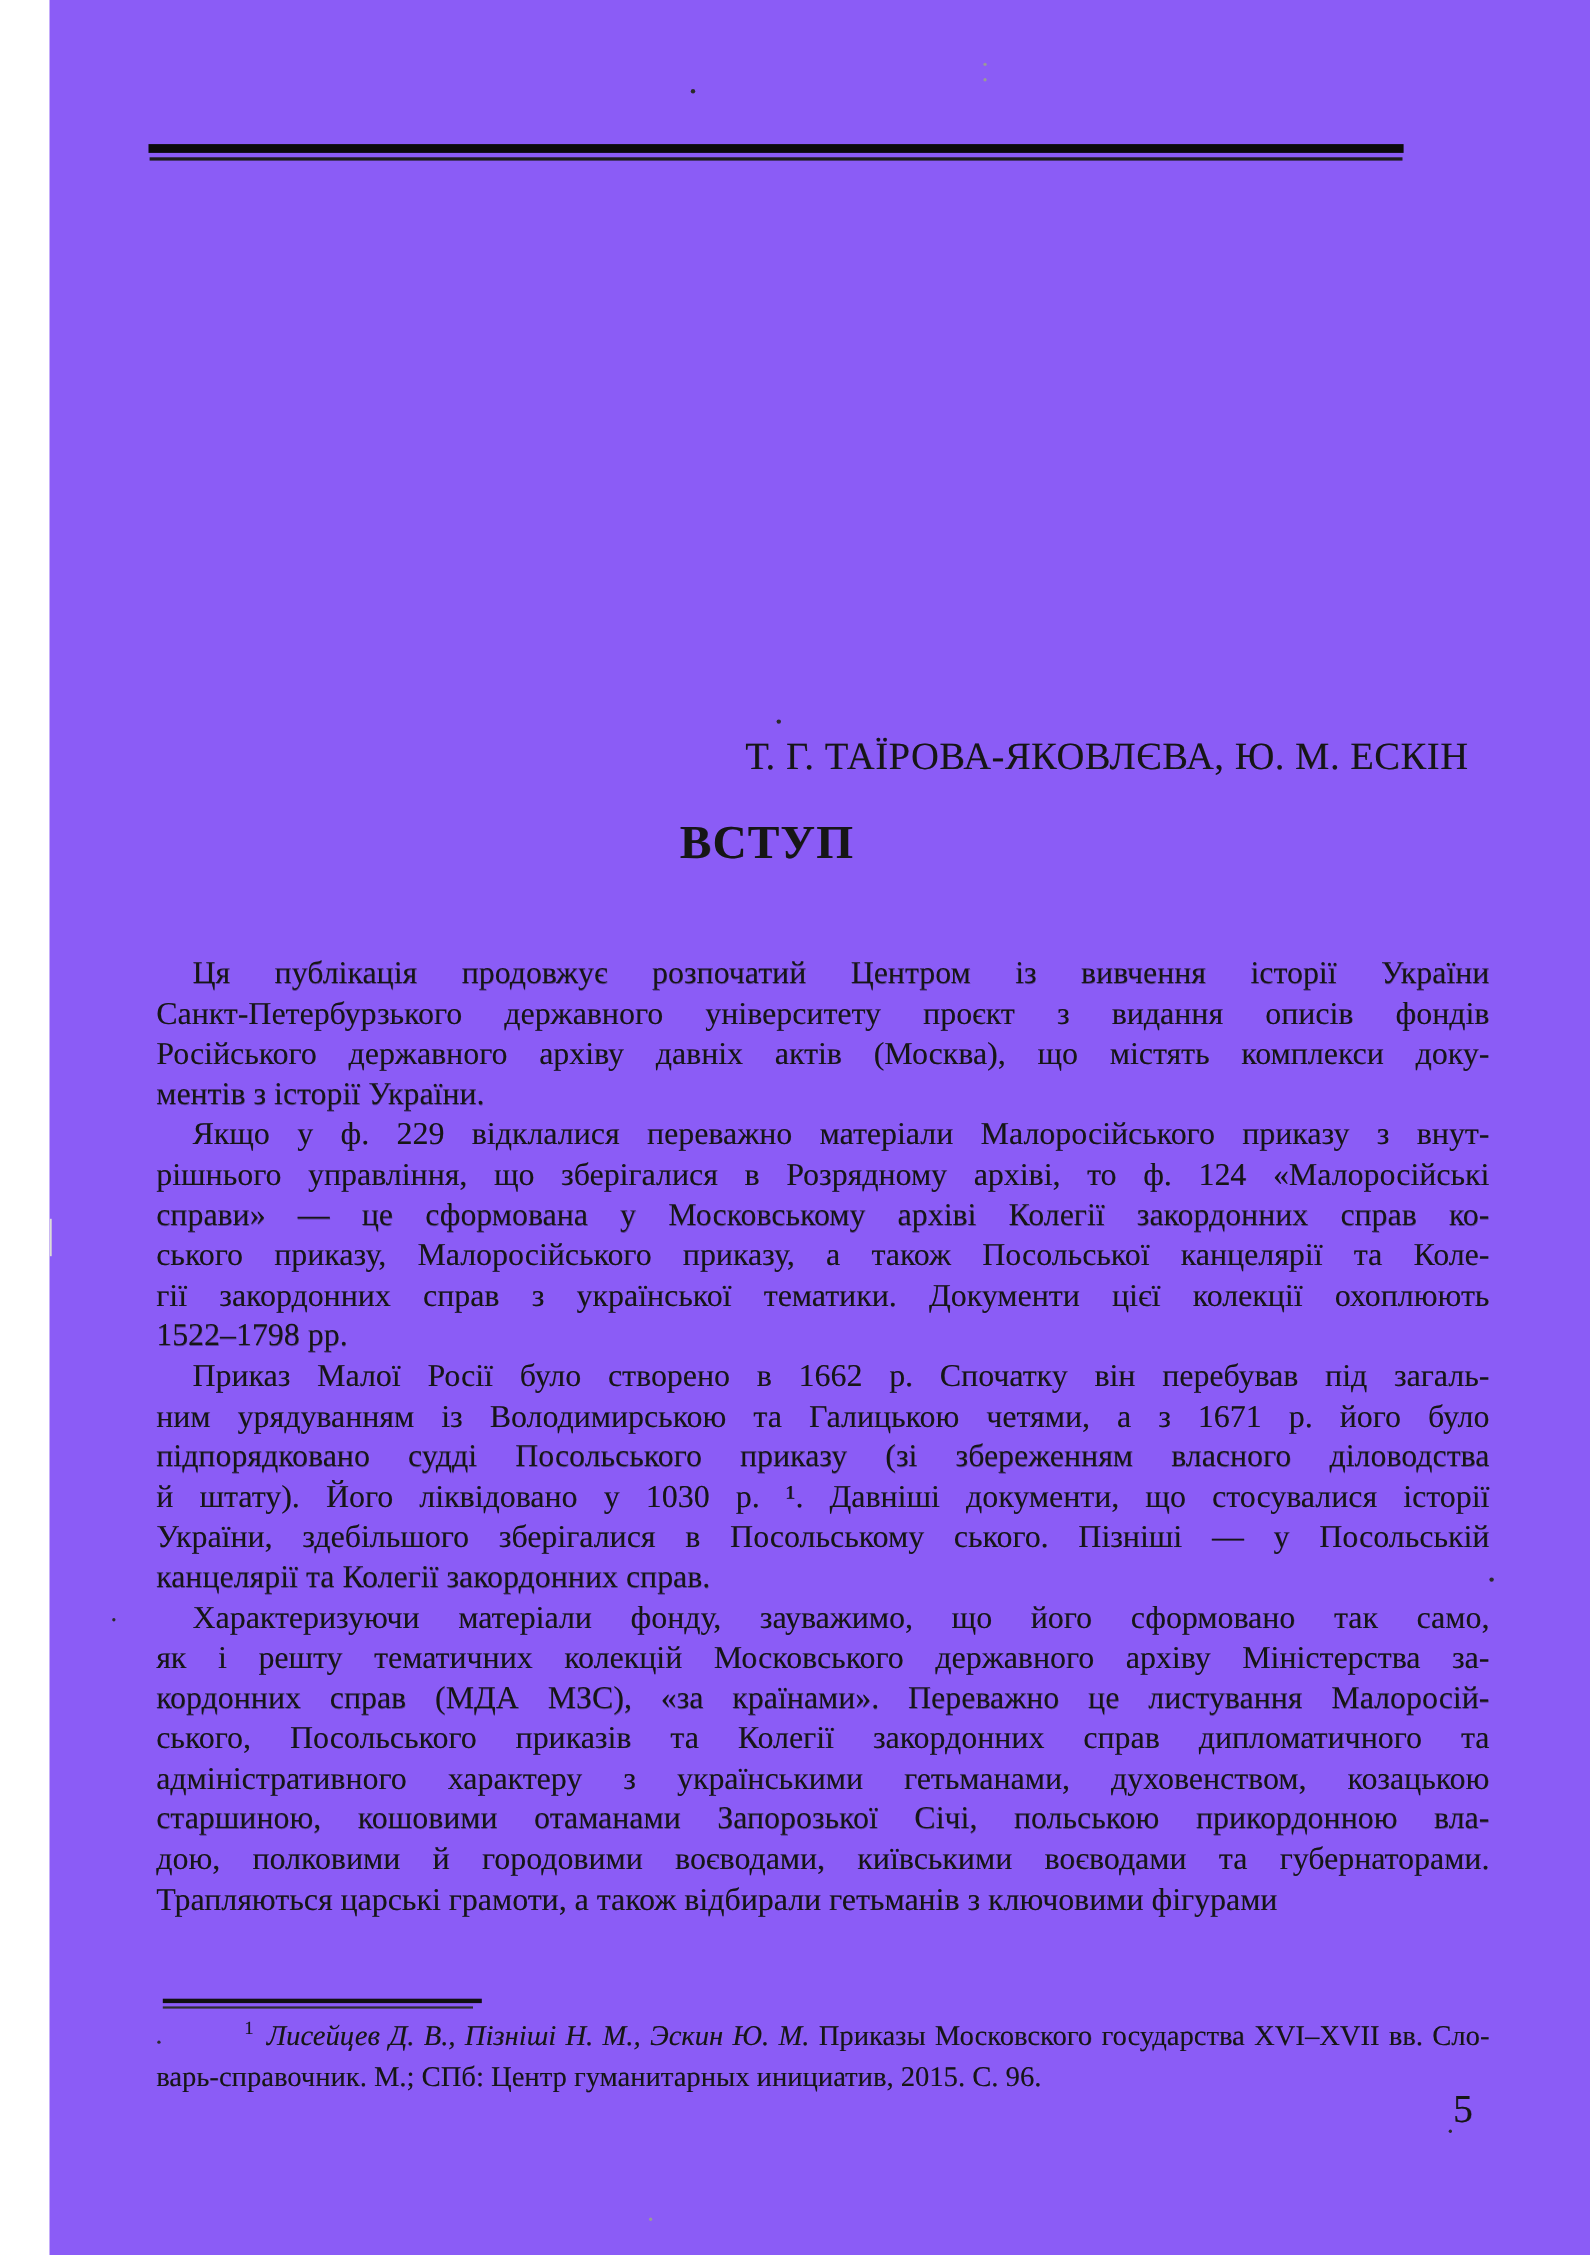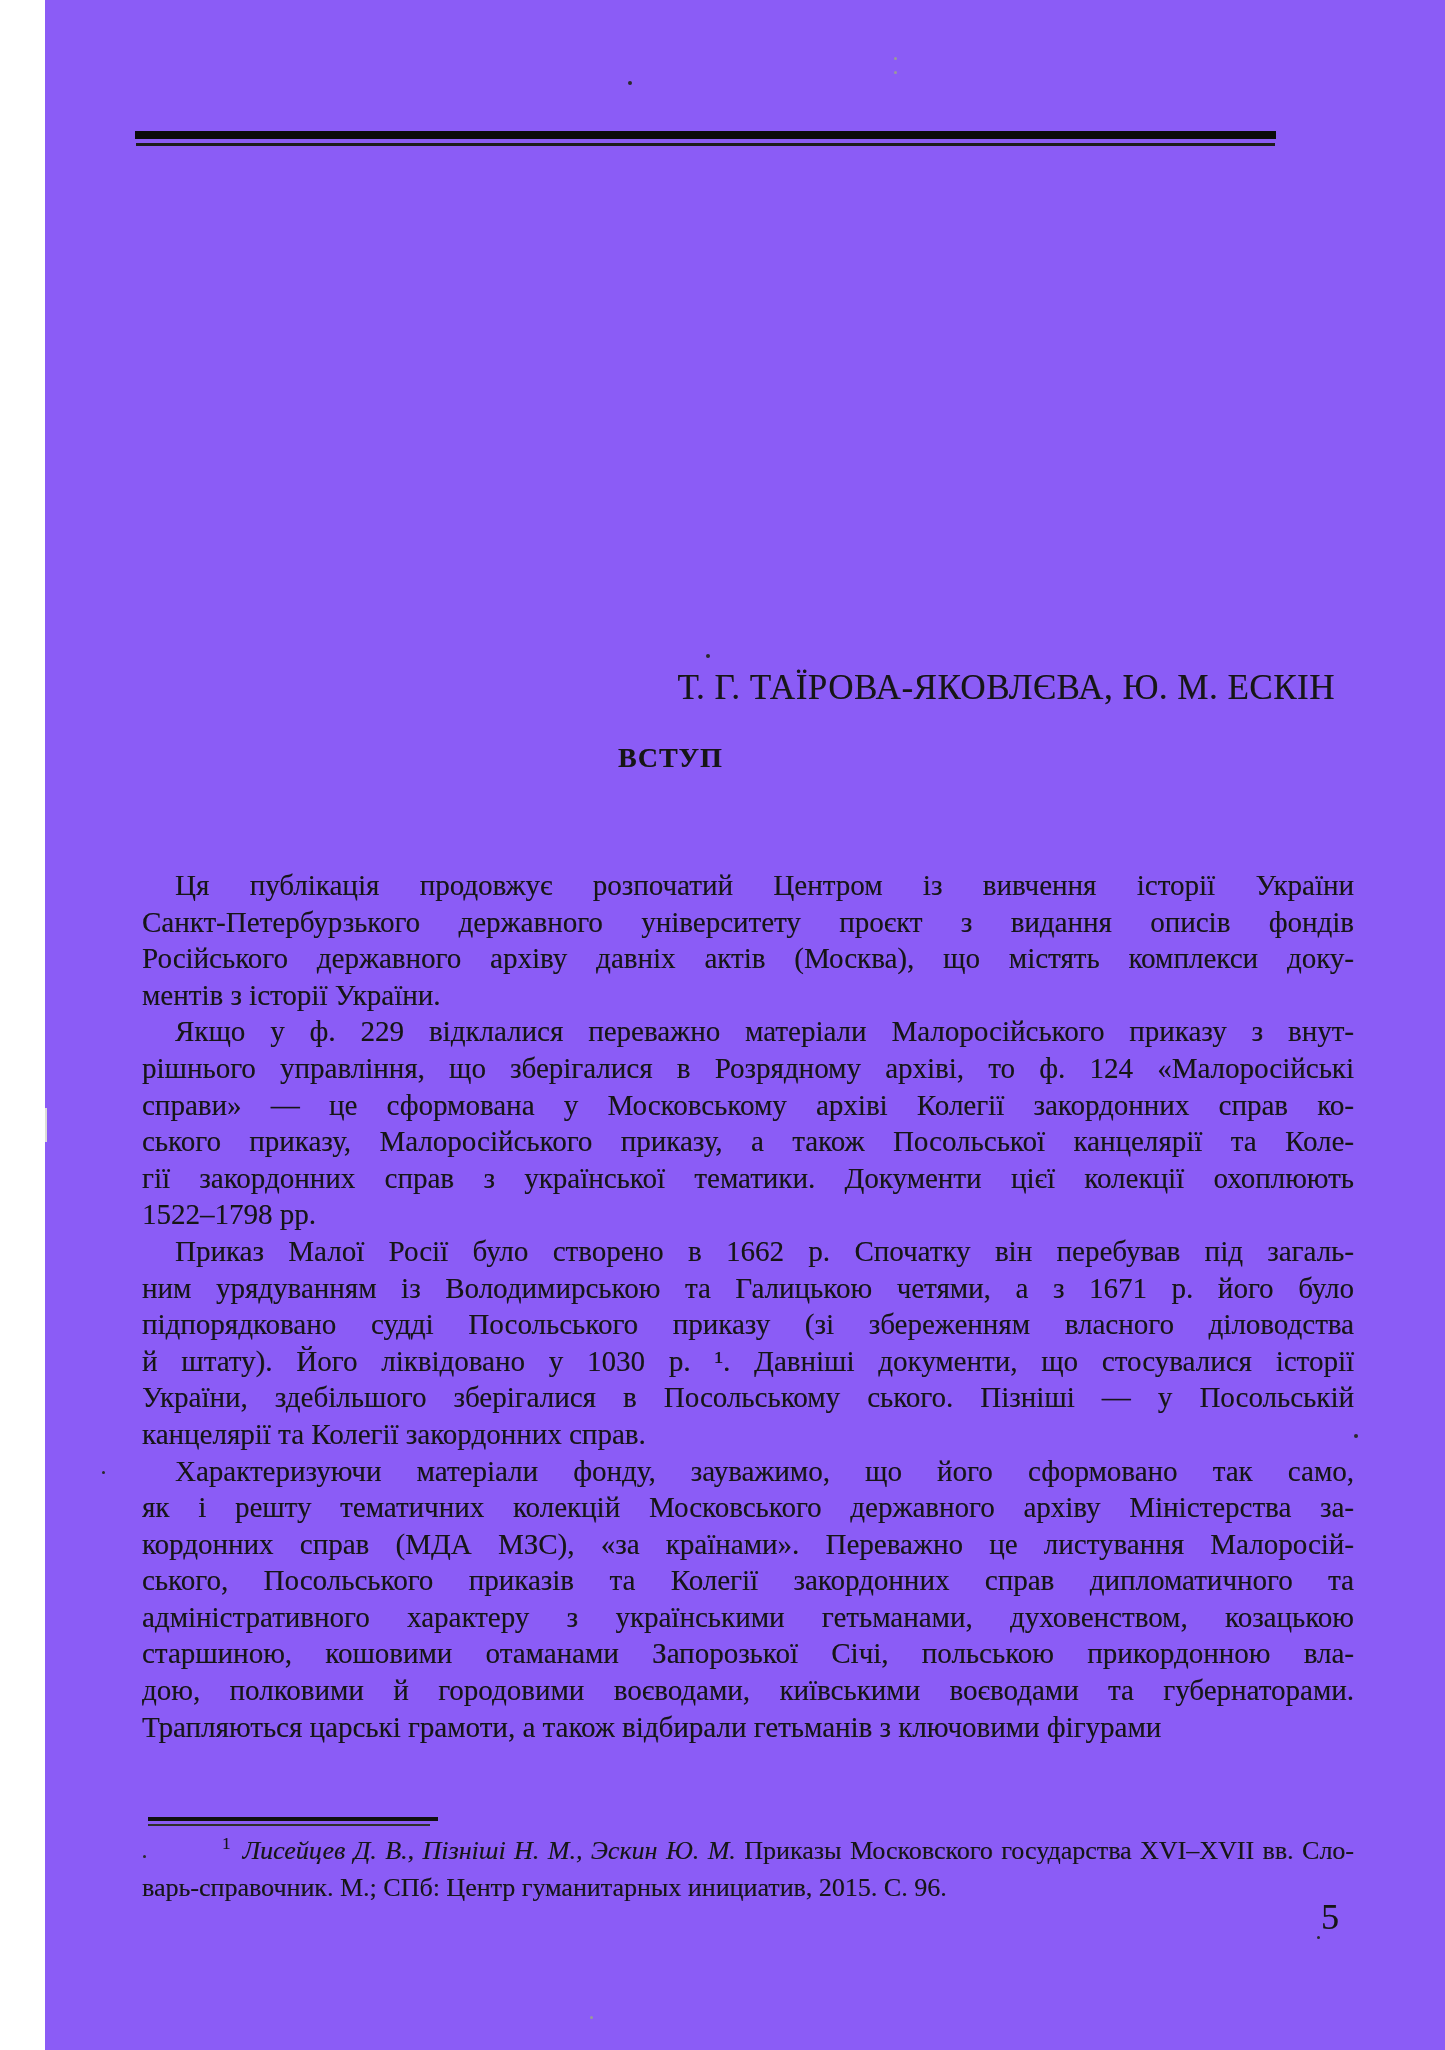--- a/index.html
+++ b/index.html
@@ -16,21 +16,21 @@
 
   .rule-thick{position:absolute;left:90px;top:131px;width:1141px;height:8px;background:#0b0b0b;}
   .rule-thin{position:absolute;left:91px;top:143px;width:1139px;height:3px;background:#1d1d1d;}
 
   .authors{
     position:absolute;left:0;right:155px;top:668px;
     text-align:right;font-size:35px;letter-spacing:0.5px;white-space:nowrap;
   }
   .title{
     position:absolute;left:573px;top:742px;margin:0;
-    font-size:28px;font-weight:bold;letter-spacing:1px;
+    font-size:43px;font-weight:bold;letter-spacing:1px;
   }
 
   .body-text{
     position:absolute;left:97px;top:867px;width:1212px;
     font-size:29px;line-height:36.6px;
   }
   .body-text .line{
     text-align:justify;text-align-last:justify;
     height:36.6px;overflow:visible;white-space:normal;
   }

